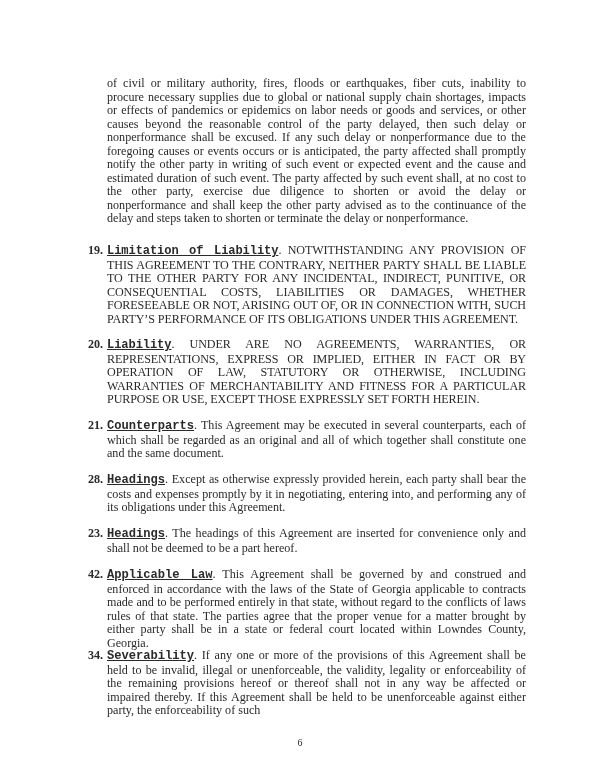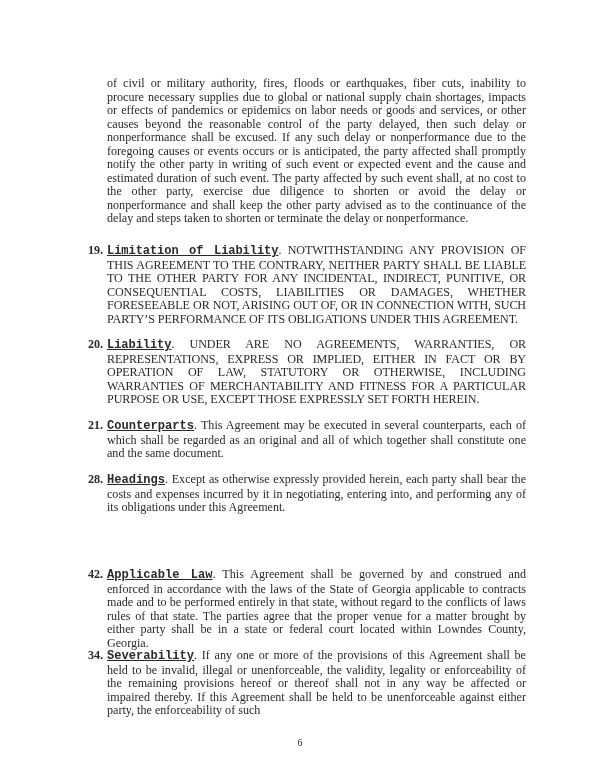--- a/index.html
+++ b/index.html
@@ -33,23 +33,27 @@
     <span class="head">Liability</span><span>. UNDER ARE NO AGREEMENTS, WARRANTIES, OR REPRESENTATIONS, EXPRESS OR IMPLIED, EITHER IN FACT OR BY OPERATION OF LAW, STATUTORY OR OTHERWISE, INCLUDING WARRANTIES OF MERCHANTABILITY AND FITNESS FOR A PARTICULAR PURPOSE OR USE, EXCEPT THOSE EXPRESSLY SET FORTH HEREIN.</span>
   </div>
 
   <div class="section" style="top:407px">
     <span class="num">21.</span>
     <span class="head">Counterparts</span><span>.  This Agreement may be executed in several counterparts, each of which shall be regarded as an original and all of which together shall constitute one and the same document.</span>
   </div>
 
   <div class="section" style="top:461px">
     <span class="num">28.</span>
-    <span class="head">Headings</span><span>.  Except as otherwise expressly provided herein, each party shall bear the costs and expenses incurred by it in negotiating, entering into, and performing any of its obligations under this Agreement.</span>
+    <span class="head">Headings</span><span>.  Except as otherwise expressly provided herein, each party shall bear the costs and expenses promptly by it in negotiating, entering into, and performing any of its obligations under this Agreement.</span>
   </div>
 
+  <div class="section" style="top:515px">
+    <span class="num">23.</span>
+    <span class="head">Headings</span><span>.  The headings of this Agreement are inserted for convenience only and shall not be deemed to be a part hereof.</span>
+  </div>
 
   <div class="section" style="top:556px">
     <span class="num">42.</span>
     <span class="head">Applicable Law</span><span>.  This Agreement shall be governed by and construed and enforced in accordance with the laws of the State of Georgia applicable to contracts made and to be performed entirely in that state, without regard to the conflicts of laws rules of that state. The parties agree that the proper venue for a matter brought by either party shall be in a state or federal court located within Lowndes County, Georgia.</span>
   </div>
 
   <div class="section" style="top:637px">
     <span class="num">34.</span>
     <span class="head">Severability</span><span>.  If any one or more of the provisions of this Agreement shall be held to be invalid, illegal or unenforceable, the validity, legality or enforceability of the remaining provisions hereof or thereof shall not in any way be affected or impaired thereby.  If this Agreement shall be held to be unenforceable against either party, the enforceability of such</span>
   </div>

